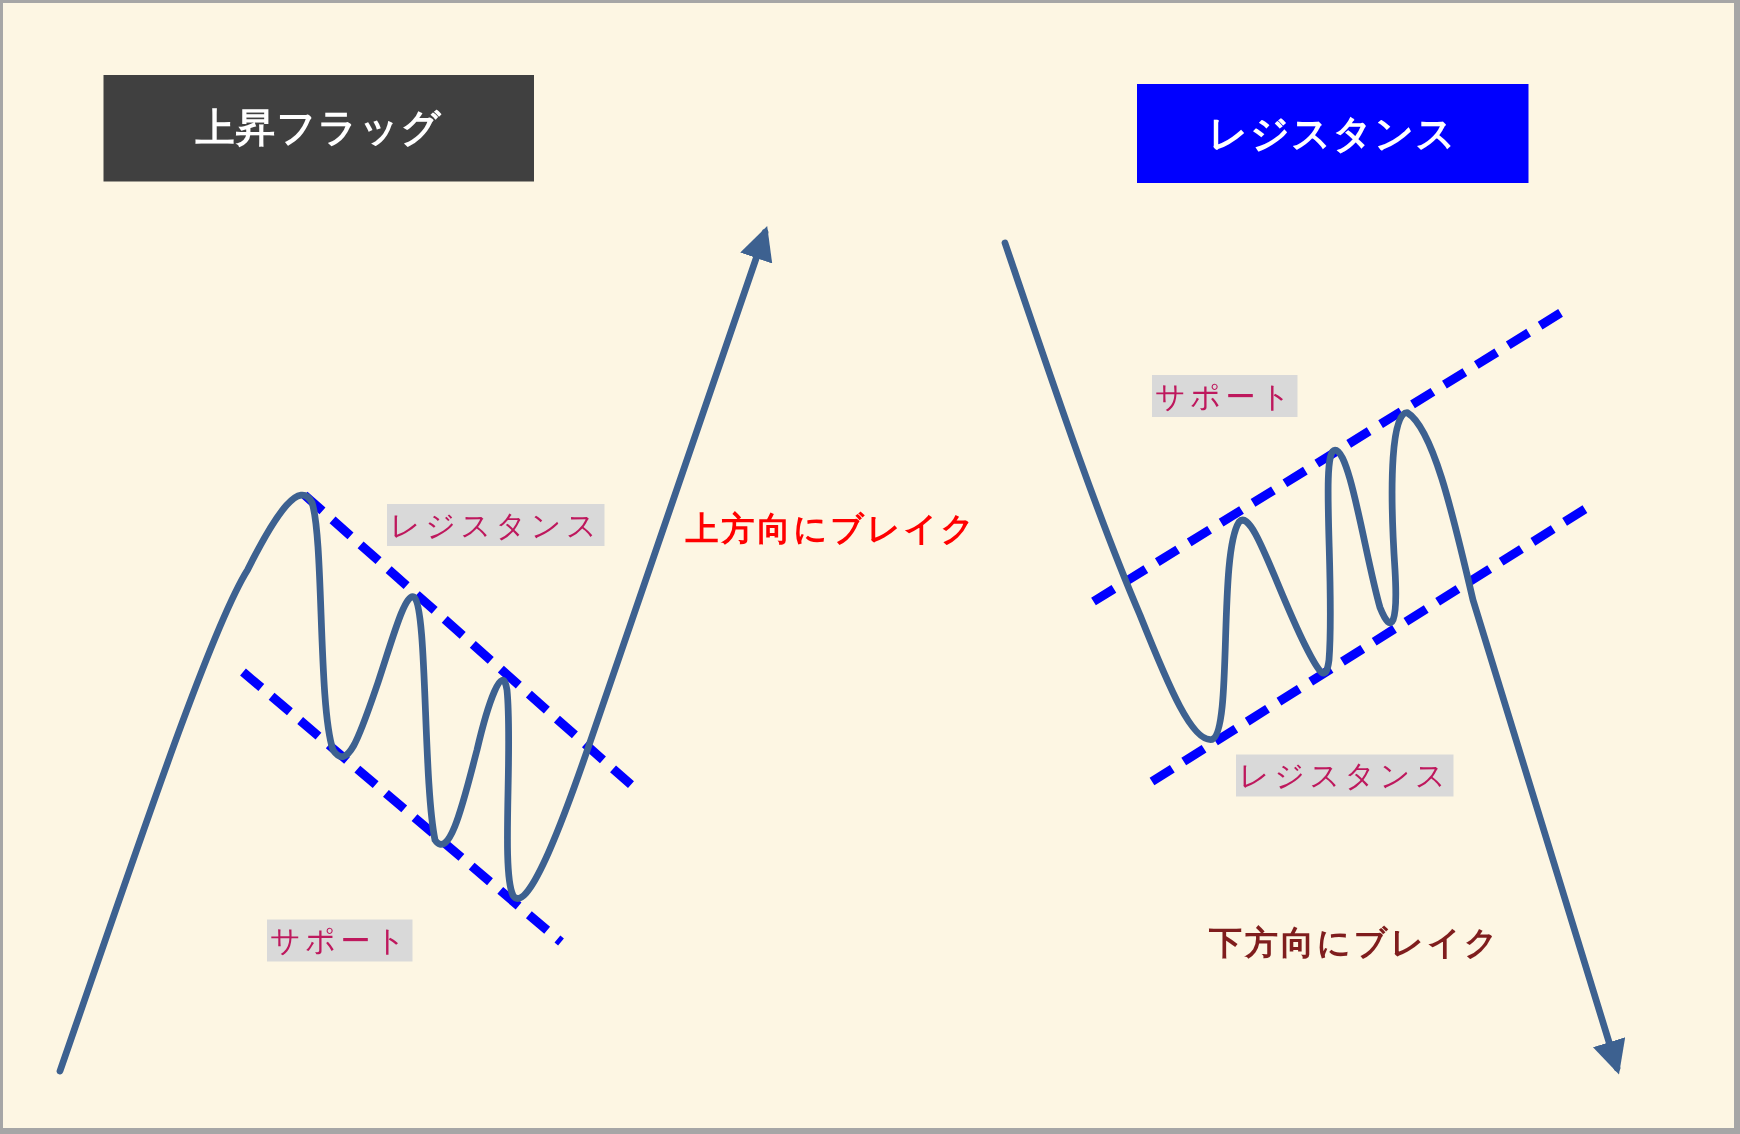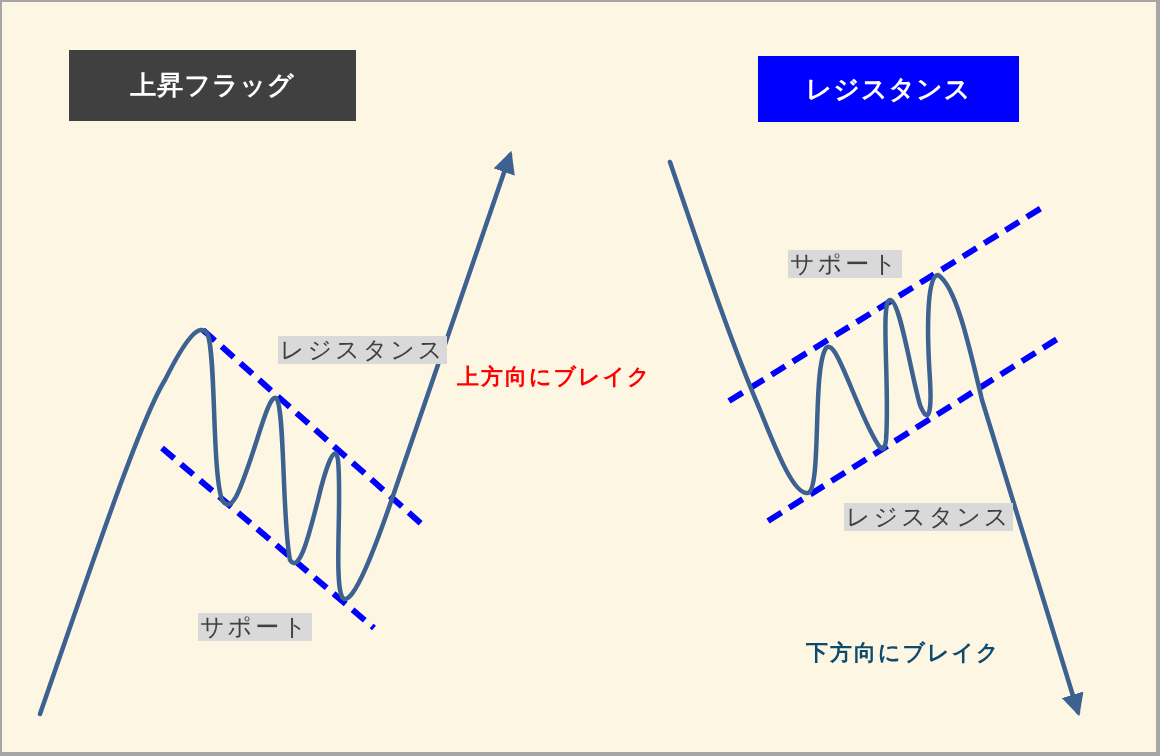--- a/index.html
+++ b/index.html
@@ -13,29 +13,27 @@
       width: 1154px; height: 750px;
       background: #fdf6e3;
     }
     svg.lines { position: absolute; left: 0; top: 0; width: 1160px; height: 756px; }
     .title-box {
       position: absolute; color: #ffffff; font-weight: bold;
       font-size: 26px; display: flex; align-items: center; justify-content: center;
       letter-spacing: 1px;
     }
     .label {
-      position: absolute; background: #d9d9d9; color: #404040;
-      font-size: 24px; line-height: 28px; padding: 0 2px; letter-spacing: 3px;
+      position: absolute; background: #d9d9d9; color: #be185d;
+      font-size: 20px; line-height: 28px; padding: 0 2px; letter-spacing: 3px;
       white-space: nowrap;
-      margin-left: 20px;
     }
     .break-label {
       position: absolute; font-size: 22px; font-weight: bold; letter-spacing: 2px;
       white-space: nowrap;
-      margin-top: 24px;
     }
   </style>
 </head>
 <body>
 
 <div class="canvas"></div>
 
 <svg class="lines" viewBox="0 0 1160 756">
   <defs>
     <marker id="arrow" viewBox="0 0 10 10" refX="8" refY="5" markerWidth="5" markerHeight="5" orient="auto-start-reverse">
@@ -66,13 +64,13 @@
 
 <div class="title-box" style="left:69px; top:50px; width:287px; height:71px; background:#404040;">上昇フラッグ</div>
 <div class="title-box" style="left:758px; top:56px; width:261px; height:66px; background:#0000ff;">レジスタンス</div>
 
 <div class="label" style="left:258px; top:336px;">レジスタンス</div>
 <div class="label" style="left:178px; top:613px;">サポート</div>
 <div class="break-label" style="left:457px; top:338px; color:#ff0000;">上方向にブレイク</div>
 
 <div class="label" style="left:768px; top:250px;">サポート</div>
 <div class="label" style="left:824px; top:503px;">レジスタンス</div>
-<div class="break-label" style="left:806px; top:614px; color:#0c4a6e;">下方向にブレイク</div>
+<div class="break-label" style="left:806px; top:614px; color:#7f1d1d;">下方向にブレイク</div>
 
 </body></html>

